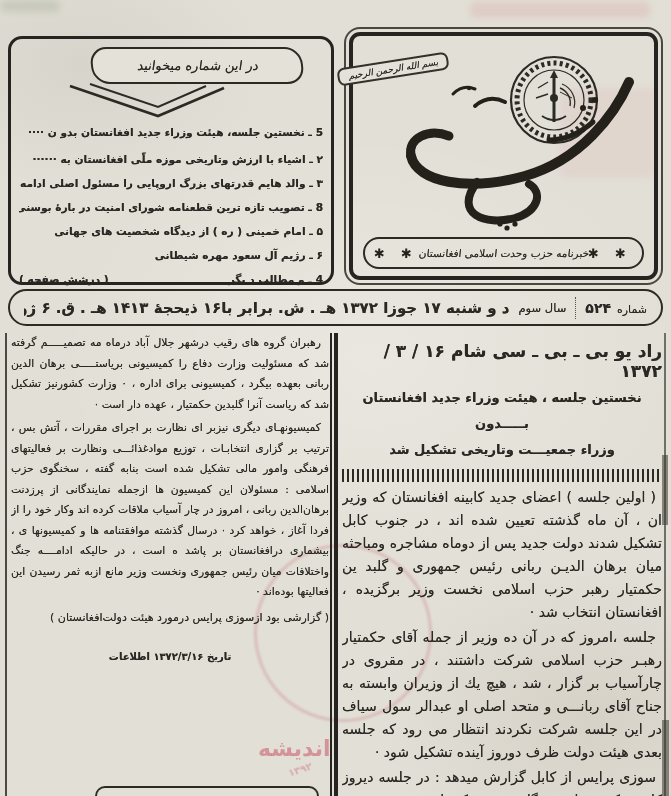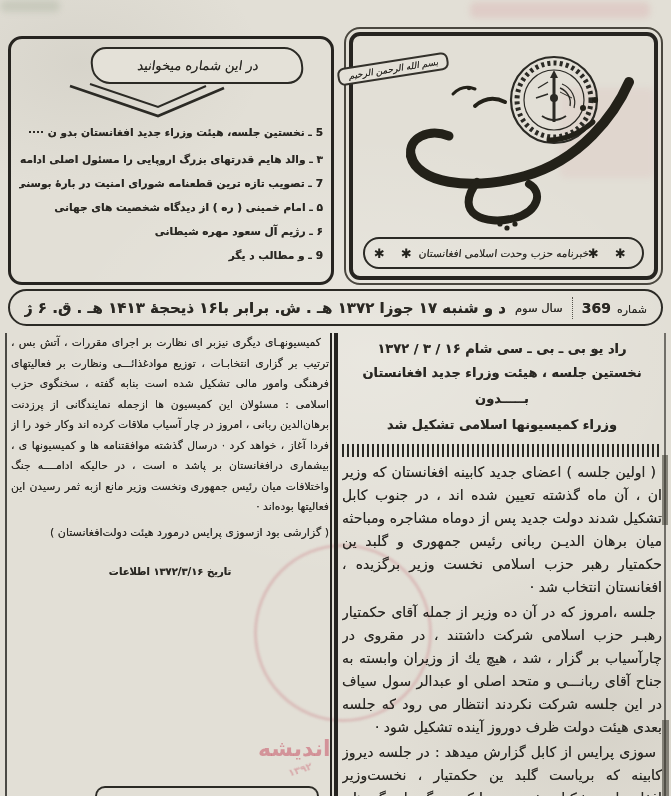--- a/index.html
+++ b/index.html
@@ -53,21 +53,21 @@
   .issue-label{font-size:11px;}
   .issue-num{font-size:14px;font-weight:bold;}
   .datebar-sep{width:0;height:22px;border-left:1px dotted #55524a;}
   .year-label{font-size:11.5px;white-space:nowrap;text-align:right;}
   .date-text{flex:1;font-size:15px;font-weight:bold;white-space:nowrap;
     overflow:hidden;letter-spacing:.2px;}
   
   .col{position:absolute;top:333px;height:463px;overflow:hidden;}
   .col-right{left:342px;width:320px;}
   .col-left{left:11px;width:318px;}
-  .byline{text-align:center;font-size:13px;font-weight:bold;margin:8px 0 4px;}
+  .byline{text-align:right;font-size:17px;font-weight:bold;margin:8px 0 4px;}
   .headline{text-align:center;font-size:13px;font-weight:bold;line-height:26px;}
   .hatch{height:13px;margin:6px 0 4px;
     background:repeating-linear-gradient(90deg,#2b2a25 0 2px,transparent 2px 5px);}
   .para-r{font-size:14px;line-height:23px;text-align:justify;margin:0 0 2px;
     text-indent:6px;}
   .para-l{font-size:10.8px;line-height:20.5px;text-align:justify;margin:0 0 3px;
     text-indent:8px;}
   .credit{font-size:11px;line-height:22px;margin-top:4px;white-space:nowrap;}
   .col-footer{text-align:center;font-size:10px;font-weight:bold;margin-top:22px;}
   .partial-box{position:absolute;left:95px;top:786px;width:220px;height:12px;
@@ -150,59 +150,62 @@
   <div class="toc-box">
     <div class="toc-oval ink">در این شماره میخوانید</div>
     <div class="toc-arrow">
       <svg width="170" height="36" viewBox="0 0 170 36">
         <polyline points="4,3 92,33 158,5" fill="none" stroke="#2b2a25" stroke-width="2.6"></polyline>
         <polyline points="24,1 92,24 140,3" fill="none" stroke="#2b2a25" stroke-width="2"></polyline>
       </svg>
     </div>
     <div class="toc-list">
       <div class="toc-item first ink">5 ـ نخستین جلسه، هیئت وزراء جدید افغانستان بدو ن ····</div>
+      <div class="toc-item ink">۲ ـ اشیاء با ارزش وتاریخی موزه ملّی افغانستان به ······</div>
       <div class="toc-item ink">۳ ـ والد هایم قدرتهای بزرگ اروپایی را مسئول اصلی ادامه ·</div>
-      <div class="toc-item ink">7 ـ تصویب تازه ترین قطعنامه شورای امنیت در بارهٔ بوسنی</div>
+      <div class="toc-item ink">8 ـ تصویب تازه ترین قطعنامه شورای امنیت در بارهٔ بوسنی</div>
       <div class="toc-item ink">۵ ـ امام خمینی ( ره ) از دیدگاه شخصیت های جهانی</div>
       <div class="toc-item ink">۶ ـ رژیم آل سعود مهره شیطانی</div>
       <div class="toc-last">
-        <span class="ink">9 ـ و مطالب د یگر</span>
+        <span class="ink">4 ـ و مطالب د یگر</span>
+        <span class="ink">( درشش صفحه )</span>
       </div>
     </div>
   </div>
 
   <div class="datebar">
     <span class="issue">
       <span class="issue-label ink">شماره</span>
-      <span class="issue-num ink">369</span>
+      <span class="issue-num ink">۵۲۴</span>
     </span>
     <span class="datebar-sep"></span>
     <span class="year-label ink">سال سوم</span>
     <span class="date-text ink">د و شنبه ۱۷ جوزا ۱۳۷۲ هـ . ش. برابر با۱۶ ذیحجهٔ ۱۴۱۳ هـ . ق. ۶ ژو ئــــن ۱۹۹۳ میـــلادی</span>
   </div>
 
   <div class="vrule" style="left:330px;top:333px;height:463px;width:1.5px;"></div>
   <div class="vrule" style="left:334px;top:333px;height:463px;width:3.5px;"></div>
   <div class="vrule" style="left:5px;top:333px;height:463px;width:2px;opacity:.8;"></div>
   <div class="vrule" style="left:664px;top:333px;height:463px;width:2px;opacity:.6;"></div>
   <div class="edge-smudge" style="left:662px;top:455px;width:6px;height:70px;"></div>
   <div class="edge-smudge" style="left:662px;top:720px;width:7px;height:76px;"></div>
 
   <div class="col col-right">
     <div class="byline ink">راد یو بی ـ بی ـ سی شام ۱۶ / ۳ / ۱۳۷۲</div>
     <div class="headline ink">نخستین جلسه ، هیئت وزراء جدید افغانستان بـــــدون</div>
-    <div class="headline ink">وزراء کمیسیونها اسلامی تشکیل شد</div>
+    <div class="headline ink">وزراء جمعیـــت وتاریخی تشکیل شد</div>
     <div class="hatch"></div>
     <p class="para-r ink">( اولین جلسه ) اعضای جدید کابینه افغانستان که وزیر ان ، آن ماه گذشته تعیین شده اند ، در جنوب کابل تشکیل شدند دولت جدید پس از دوماه مشاجره ومباحثه میان برهان الدیـن ربانی رئیس جمهوری و گلبد ین حکمتیار رهبر حزب اسلامی نخست وزیر برگزیده ، افغانستان انتخاب شد ·</p>
     <p class="para-r ink">جلسه ،امروز که در آن ده وزیر از جمله آقای حکمتیار رهبـر حزب اسلامی شرکت داشتند ، در مقروی در چارآسیاب بر گزار ، شد ، هیچ یك از وزیران وابسته به جناح آقای ربانـــی و متحد اصلی او عبدالر سول سیاف در این جلسه شرکت نکردند انتظار می رود که جلسه بعدی هیئت دولت ظرف دوروز آینده تشکیل شود ·</p>
     <p class="para-r ink">سوزی پرایس از کابل گزارش میدهد : در جلسه دیروز کابینه که بریاست گلبد ین حکمتیار ، نخست‌وزیر افغانستان تشکیل شد ، تنهایکی دیگر از گروهای مجاهدین شرکت داشت ·</p>
     <p class="para-r ink">سخنگوی ریاست جمهوی افغانستان گفت : انتظار می رود جلسه ، امروزنیز مانند دیروز باشد ، امابنابه گفته سخنگوی حزب‌اسلامی گلبدین حکمتیار : جلسه ، مقدماتی کابینه بــــا شرکت ۹ تن از وزیران و آقای حکمتیار برای عزم وقرار د</p>
   </div>
 
   <div class="col col-left">
+    <p class="para-l ink">رهبران گروه های رقیب درشهر جلال آباد درماه مه تصمیـــــم گرفته شد که مسئولیت وزارت دفاع را کمیسیونی بریاستـــــی برهان الدین ربانی بعهده بیگرد ، کمیسیونی برای اداره ، ٠ وزارت کشورنیز تشکیل شد که ریاست آنرا گلبدین حکمتیار ، عهده دار است ·</p>
     <p class="para-l ink">کمیسیونهـای دیگری نیزبر ای نظارت بر اجرای مقررات ، آتش بس ، ترتیب بر گزاری انتخابـات ، توزیع موادغذائـــی ونظارت بر فعالیتهای فرهنگی وامور مالی تشکیل شده است بنابه گفته ، سخنگوی حزب اسلامی : مسئولان این کمیسیون ها ازجمله نمایندگانی از پرزدنت برهان‌الدین ربانی ، امروز در چار آسیاب ملاقات کرده اند وکار خود را از فردا آغاز ، خواهد کرد · درسال گذشته موافقتنامه ها و کمیسیونها ی ، بیشماری درافغانستان بر پاشد ه است ، در حالیکه ادامــــه جنگ واختلافات میان رئیس جمهوری ونخست وزیر مانع ازبه ثمر رسیدن این فعالیتها بوده‌اند ·</p>
     <div class="credit ink">( گزارشی بود ازسوزی پرایس درمورد هیئت دولت‌افغانستان )</div>
     <div class="col-footer ink">تاریخ ۱۳۷۲/۳/۱۶ اطلاعات</div>
   </div>
 
   <div class="partial-box"></div>
 
 </div>
 
 </body></html>

